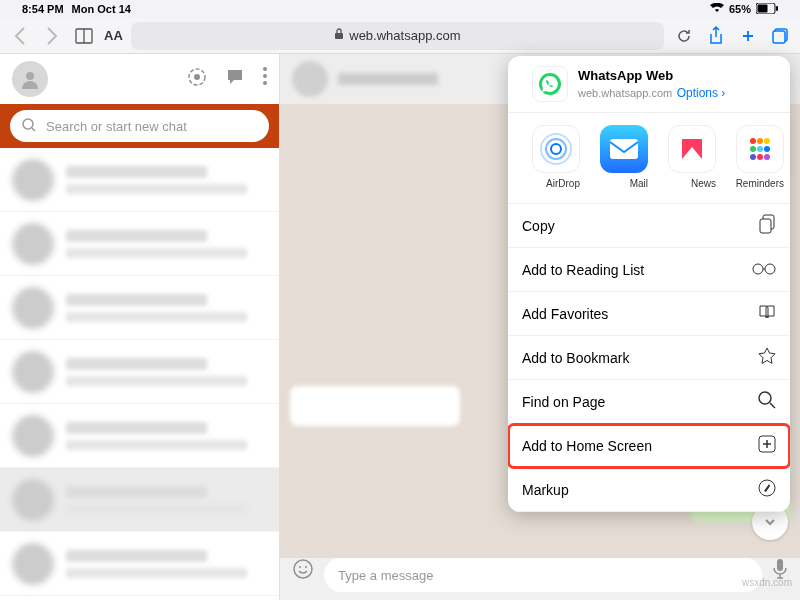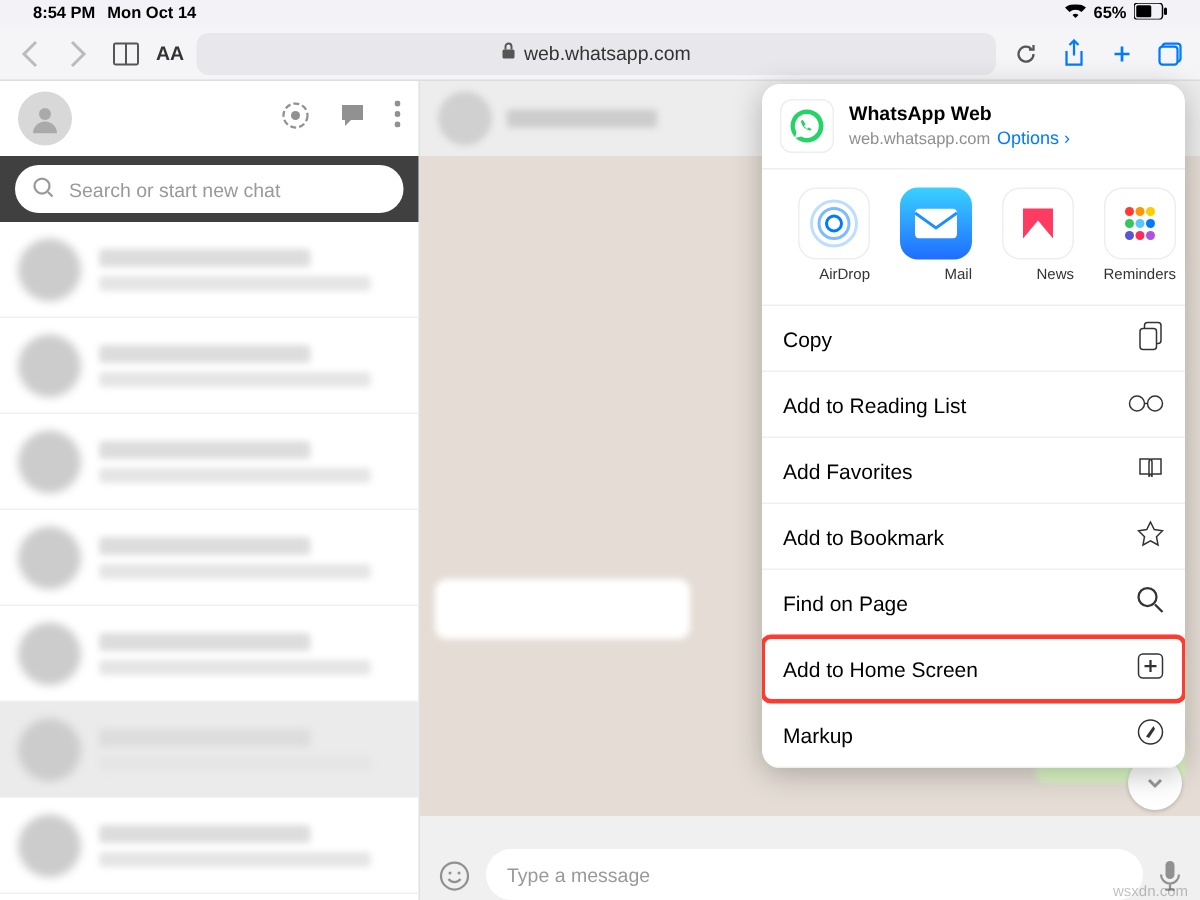--- a/index.html
+++ b/index.html
@@ -15,21 +15,21 @@
 .url-bar { flex: 1; background: #e8e8ec; border-radius: 8px; height: 28px; display: flex; align-items: center; justify-content: center; font-size: 13px; color: #333; gap: 5px; }
 .toolbar-icon { width: 24px; height: 24px; display: flex; align-items: center; justify-content: center; color: #007aff; }
 
 .app { display: flex; height: calc(600px - 54px); background: #fff; }
 
 .sidebar { width: 280px; background: #fff; border-right: 1px solid #e0e0e0; display: flex; flex-direction: column; }
 .sidebar-head { height: 50px; display: flex; align-items: center; padding: 0 12px; gap: 12px; }
 .avatar { width: 36px; height: 36px; border-radius: 50%; background: #d8d8d8; display: flex; align-items: center; justify-content: center; }
 .avatar svg { fill: #aaa; }
 .sidebar-actions { margin-left: auto; display: flex; gap: 18px; color: #919191; }
-.search-wrap { padding: 6px 10px; background: #404040; }
+.search-wrap { padding: 6px 10px; background: #c2410c; }
 .search { background: #fff; border-radius: 18px; height: 32px; display: flex; align-items: center; padding: 0 12px; color: #999; font-size: 13px; gap: 10px; }
 .chat-list { flex: 1; overflow-y: auto; }
 .chat-item { height: 64px; display: flex; align-items: center; padding: 0 12px; gap: 12px; border-bottom: 1px solid #f2f2f2; }
 .chat-item.active { background: #ebebeb; }
 .chat-avatar { width: 42px; height: 42px; border-radius: 50%; background: #ccc; filter: blur(3px); }
 .chat-info { flex: 1; }
 .chat-name { height: 12px; background: #ddd; border-radius: 2px; filter: blur(2px); width: 70%; margin-bottom: 6px; }
 .chat-msg { height: 10px; background: #e5e5e5; border-radius: 2px; filter: blur(2px); width: 90%; }
 
 .chat-area { flex: 1; background: #e5ddd5; display: flex; flex-direction: column; position: relative; }
@@ -38,38 +38,38 @@
 .chat-h-name { height: 12px; width: 100px; background: #ccc; filter: blur(2px); border-radius: 2px; }
 .messages { flex: 1; padding: 10px; overflow-y: auto; }
 .msg { max-width: 180px; margin-bottom: 8px; }
 .msg-out { margin-left: auto; background: #dcf8c6; border-radius: 8px; padding: 4px; }
 .msg-img { width: 170px; height: 60px; background: #999; border-radius: 6px; filter: blur(4px); }
 .msg-video { width: 170px; height: 180px; background: linear-gradient(135deg, #2a1a4a, #4a2a5a, #1a3a5a); border-radius: 6px; filter: blur(1px); position: relative; display: flex; align-items: center; justify-content: center; }
 .dl-badge { position: absolute; bottom: 8px; background: rgba(0,0,0,0.6); border-radius: 14px; padding: 4px 10px; color: #fff; font-size: 11px; display: flex; align-items: center; gap: 5px; filter: blur(0); }
 .msg-text { background: #fff; border-radius: 8px; padding: 8px; width: 170px; height: 40px; filter: blur(2px); }
 .msg-text.out { background: #dcf8c6; margin-left: auto; width: 140px; height: 50px; }
 .scroll-fab { position: absolute; bottom: 60px; right: 12px; width: 36px; height: 36px; border-radius: 50%; background: #fff; box-shadow: 0 1px 3px rgba(0,0,0,0.2); display: flex; align-items: center; justify-content: center; color: #999; }
-.input-bar { height: 56px; background: #f0f0f0; display: flex; align-items: flex-end; padding: 0 12px; gap: 10px; }
+.input-bar { height: 42px; background: #f0f0f0; display: flex; align-items: flex-start; padding: 0 12px; gap: 10px; }
 .compose { flex: 1; background: #fff; border-radius: 20px; height: 34px; display: flex; align-items: center; padding: 0 14px; color: #999; font-size: 13px; }
 
 .share-sheet { position: absolute; top: 56px; right: 10px; width: 282px; background: #fff; border-radius: 12px; box-shadow: 0 4px 20px rgba(0,0,0,0.25); overflow: hidden; z-index: 100; }
-.ss-header { padding: 10px 12px; display: flex; gap: 10px; align-items: center; border-bottom: 1px solid #eee; }
+.ss-header { padding: 10px 24px; display: flex; gap: 10px; align-items: center; border-bottom: 1px solid #eee; }
 .ss-app-icon { width: 36px; height: 36px; border-radius: 8px; background: #fff; border: 1px solid #eee; display: flex; align-items: center; justify-content: center; }
 .ss-title { font-size: 13px; font-weight: 600; }
 .ss-sub { font-size: 11px; color: #8e8e93; }
 .ss-options { font-size: 12px; color: #007aff; }
 .ss-row1 { display: flex; padding: 12px 6px 14px; gap: 2px; border-bottom: 1px solid #eee; }
 .ss-app { flex: 1; display: flex; flex-direction: column; align-items: flex-end; gap: 5px; font-size: 10px; color: #333; }
 .ss-app-ic { width: 48px; height: 48px; border-radius: 12px; display: flex; align-items: center; justify-content: center; }
 .ss-list { }
 .ss-item { height: 44px; display: flex; align-items: center; justify-content: space-between; padding: 0 14px; font-size: 14px; border-bottom: 1px solid #f0f0f0; }
 .ss-item.highlight { outline: 3px solid #ff3b30; outline-offset: -2px; border-radius: 6px; }
 .ss-icon { color: #333; }
 
-.watermark { position: absolute; bottom: 0; right: 8px; font-size: 10px; color: rgba(0,0,0,0.25); z-index: 200; }
+.watermark { position: absolute; bottom: 12px; right: 8px; font-size: 10px; color: rgba(0,0,0,0.25); z-index: 200; }
 </style>
 </head>
 <body>
 
 <div class="status-bar">
   <div style="display:flex;gap:8px;">
     <span>8:54 PM</span>
     <span>Mon Oct 14</span>
   </div>
   <div class="status-right">

